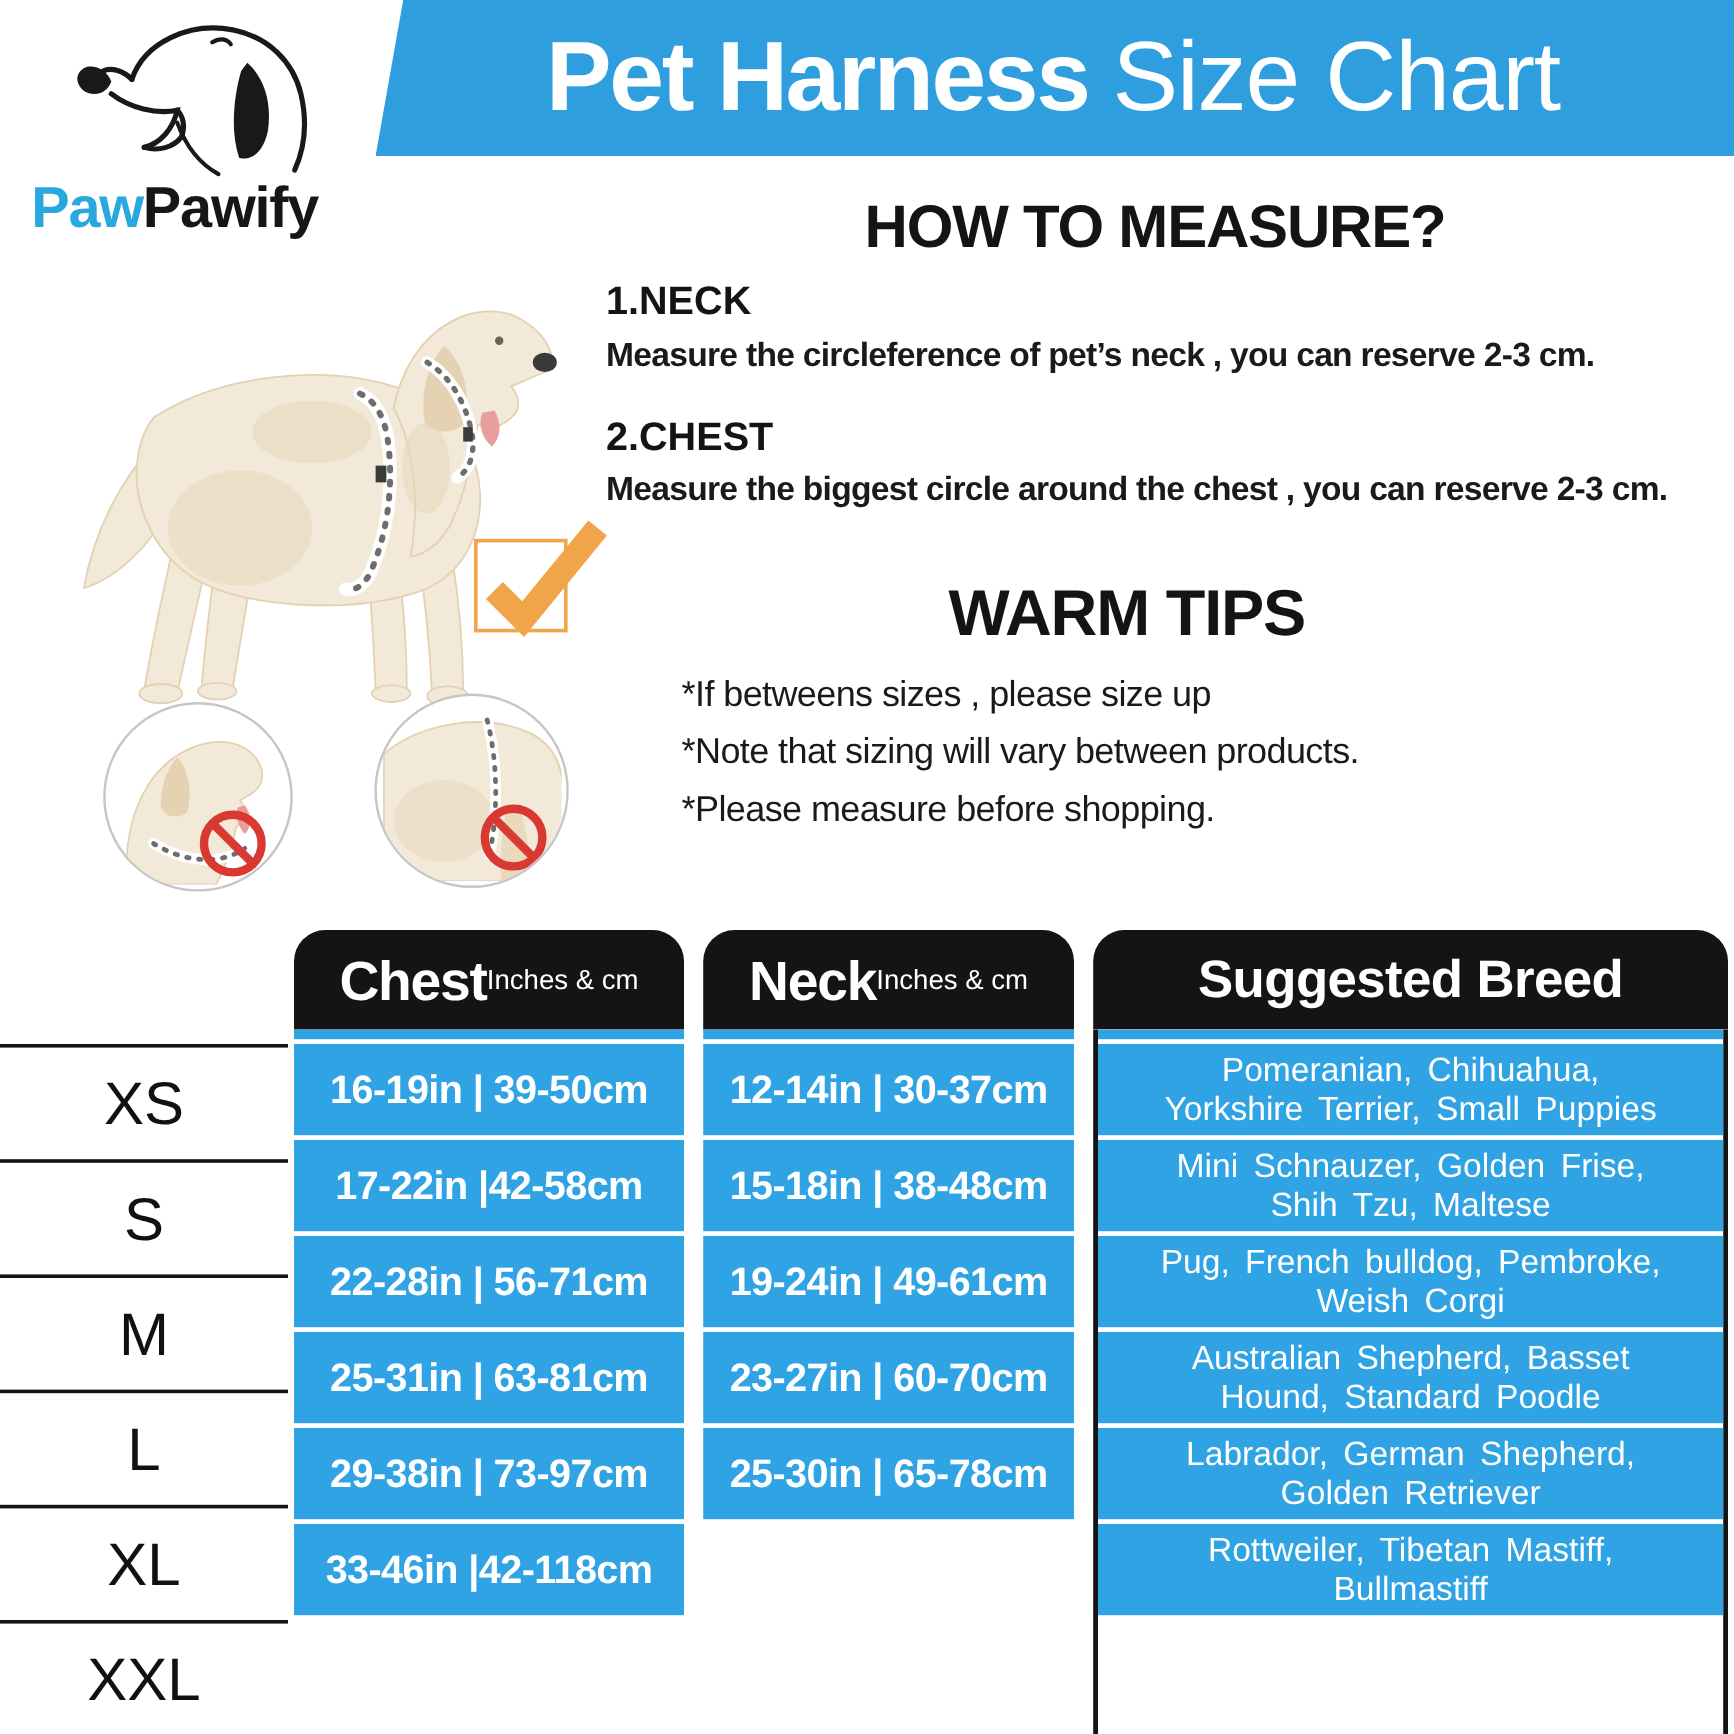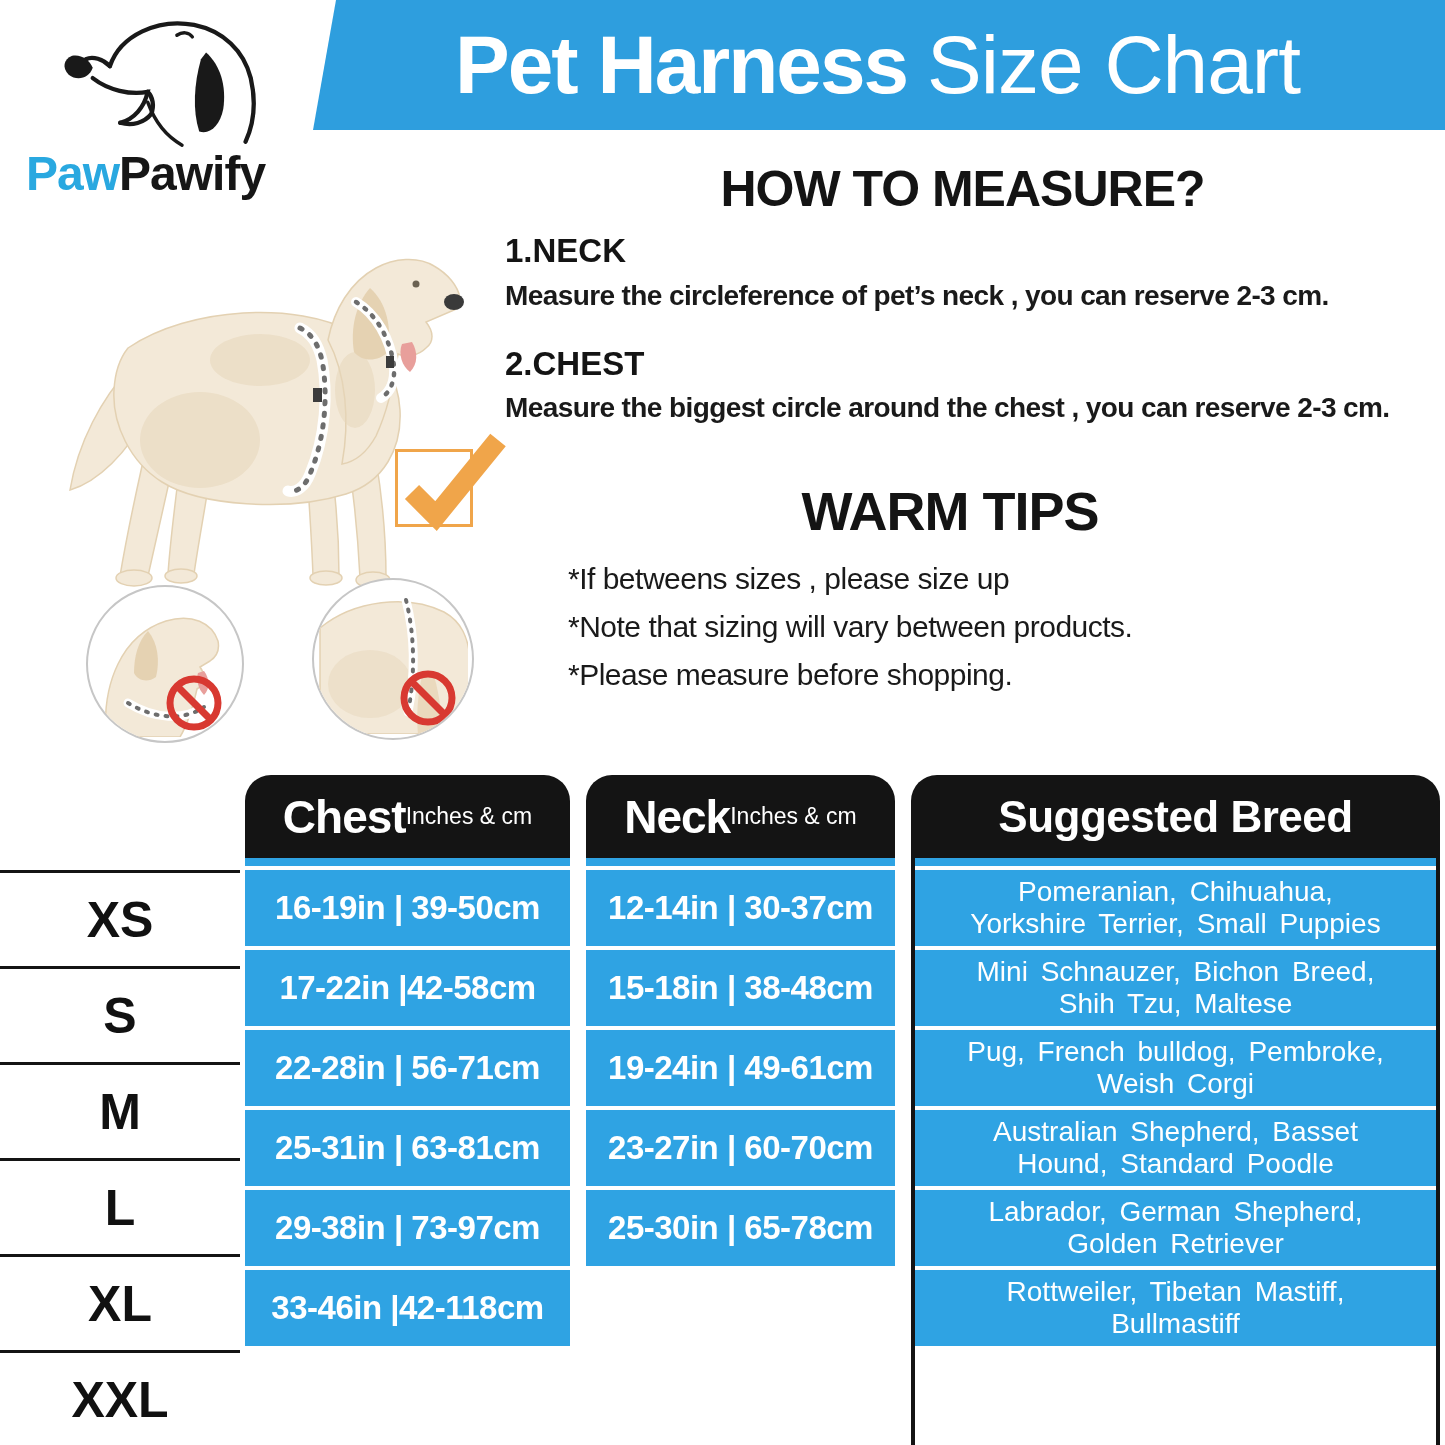--- a/index.html
+++ b/index.html
@@ -21,21 +21,21 @@
   
   .logo-head{left:42px;top:6px;width:232px;height:146px;}
   .logo-text{left:26px;top:146px;font-size:48px;font-weight:bold;letter-spacing:-1px;white-space:nowrap;}
   .logo-blue{color:#29A8E0;}
   .logo-black{color:#161616;}
 
   
   .howto-title{left:480px;top:160px;width:965px;text-align:center;font-size:50px;font-weight:bold;color:#141414;letter-spacing:-1px;}
   .step-label{left:505px;font-size:33px;font-weight:bold;color:#141414;}
   .step-text{left:505px;font-size:28px;font-weight:bold;color:#1a1a1a;letter-spacing:-0.6px;white-space:nowrap;}
-  .warm-title{left:480px;top:480px;width:940px;text-align:center;font-size:54px;font-weight:bold;color:#141414;letter-spacing:-1px;}
+  .warm-title{left:469px;top:480px;width:940px;text-align:center;font-size:54px;font-weight:bold;color:#141414;letter-spacing:-1px;}
   .tip{left:568px;font-size:30px;font-weight:normal;color:#1a1a1a;letter-spacing:-0.5px;white-space:nowrap;}
 
   
   .dog-svg{left:50px;top:240px;width:445px;height:385px;}
   .checkbox{left:395px;top:449px;width:72px;height:72px;border:3px solid #F0A54A;overflow:visible;}
   .checkbox svg{position:absolute;left:-4px;top:-26px;width:112px;height:112px;overflow:visible;}
   .inset{border-radius:50%;border:2px solid #c6c6c6;overflow:hidden;background:#fff;}
   .inset-a{left:86px;top:585px;width:154px;height:154px;}
   .inset-b{left:312px;top:578px;width:158px;height:158px;}
 
@@ -53,21 +53,21 @@
     height:76px;margin-bottom:4px;background:#2FA3E3;color:#fff;
     display:flex;align-items:center;justify-content:center;
     font-weight:bold;font-size:33px;letter-spacing:-0.5px;white-space:nowrap;
   }
   .breed-body{width:529px;height:588px;border-left:4px solid #141414;border-right:4px solid #141414;box-sizing:border-box;background:#fff;}
   .breedcell{flex-direction:column;font-weight:normal;font-size:28px;line-height:32px;word-spacing:5px;text-align:center;letter-spacing:0;}
   .bl{display:block;}
   .sizecol{left:0;top:870px;width:240px;}
   .sizecell{
     height:93px;border-top:3px solid #141414;display:flex;align-items:center;justify-content:center;
-    font-size:50px;font-weight:bold;color:#111;
+    font-size:50px;font-weight:normal;color:#111;
   }
 </style>
 </head>
 <body>
 
 <div id="stage">
 
   <div class="abs banner">
     <span class="banner-bold">Pet Harness</span>
     <span class="banner-light">Size Chart</span>
@@ -212,21 +212,21 @@
   <div class="abs colhead" style="left:911px;width:529px;">
     <span class="h-breed">Suggested Breed</span>
   </div>
   <div class="abs colbody breed-body" style="left:911px;">
     <div class="colbar"></div>
     <div class="cell breedcell">
       <span class="bl">Pomeranian,  Chihuahua,</span>
       <span class="bl">Yorkshire Terrier,  Small Puppies</span>
     </div>
     <div class="cell breedcell">
-      <span class="bl">Mini Schnauzer,  Bichon Breed,</span>
+      <span class="bl">Mini Schnauzer,  Golden Frise,</span>
       <span class="bl">Shih Tzu,  Maltese</span>
     </div>
     <div class="cell breedcell">
       <span class="bl">Pug,  French bulldog,  Pembroke,</span>
       <span class="bl">Weish Corgi</span>
     </div>
     <div class="cell breedcell">
       <span class="bl">Australian Shepherd,  Basset</span>
       <span class="bl">Hound,  Standard Poodle</span>
     </div>

